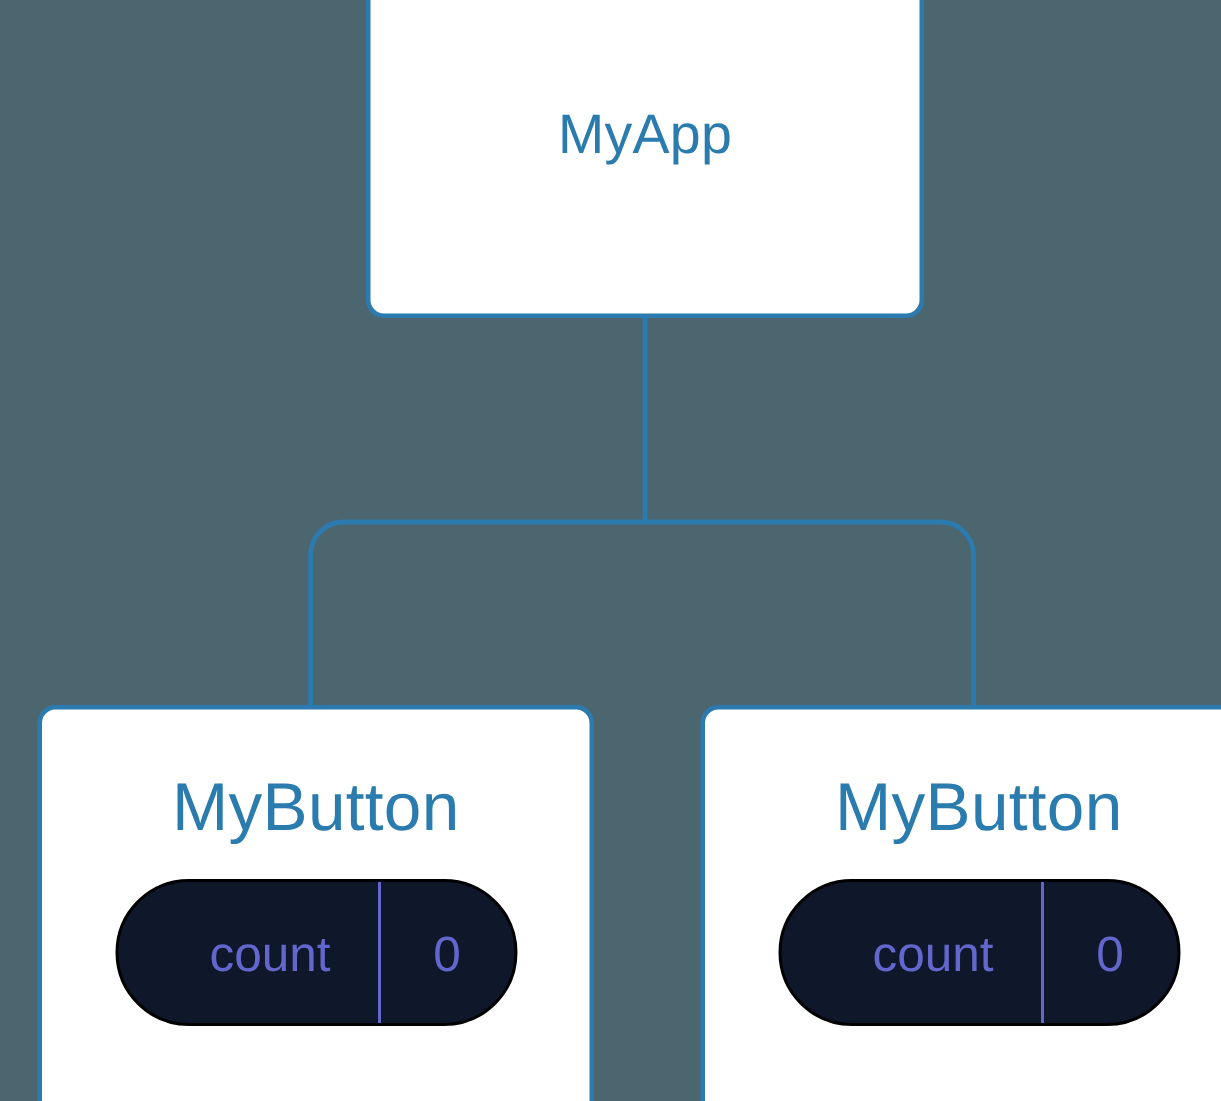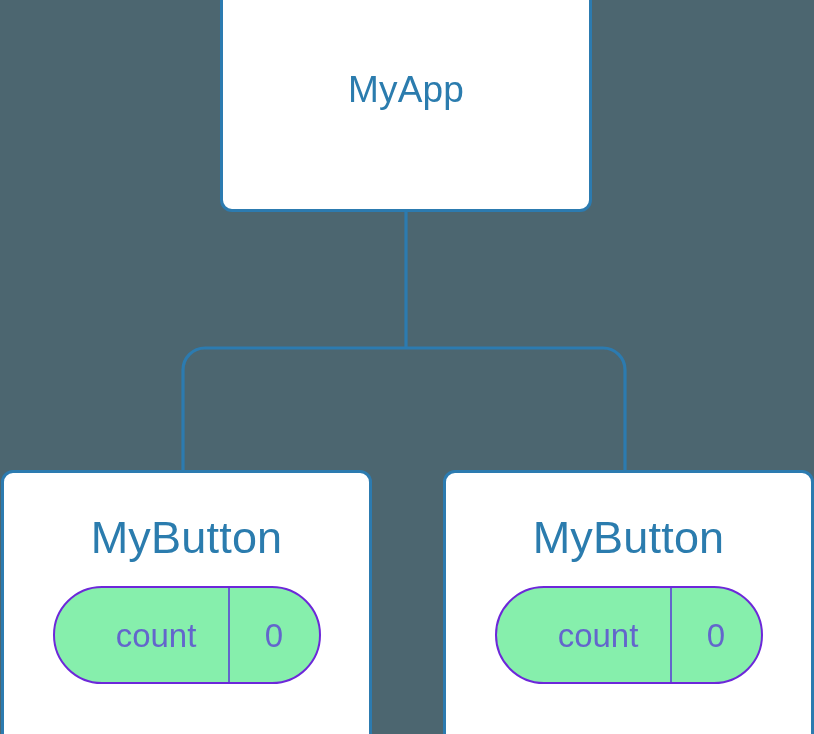--- a/index.html
+++ b/index.html
@@ -12,20 +12,21 @@
     height: 734px;
     background: #4c6670;
     font-family: "Liberation Sans", sans-serif;
     overflow: hidden;
   }
   #stage {
     position: relative;
     width: 656px;
     height: 734px;
     background: #4c6670;
+    margin-left: 24px;
   }
 
   
   #edges {
     position: absolute;
     left: 0;
     top: 0;
     width: 814px;
     height: 734px;
     pointer-events: none;
@@ -71,23 +72,23 @@
   .node-child .node-title {
     font-size: 45px;
   }
 
   
   .state-pill {
     margin-top: 26px;
     height: 98px;
     display: flex;
     align-items: stretch;
-    border: 2px solid #6d28d9;
+    border: 2px solid #000000;
     border-radius: 49px;
-    background: #86efac;
+    background: #0f172a;
     box-sizing: border-box;
     overflow: hidden;
   }
   .pill-key,
   .pill-value {
     display: flex;
     align-items: center;
     justify-content: center;
     color: #6366cc;
     font-size: 33px;

